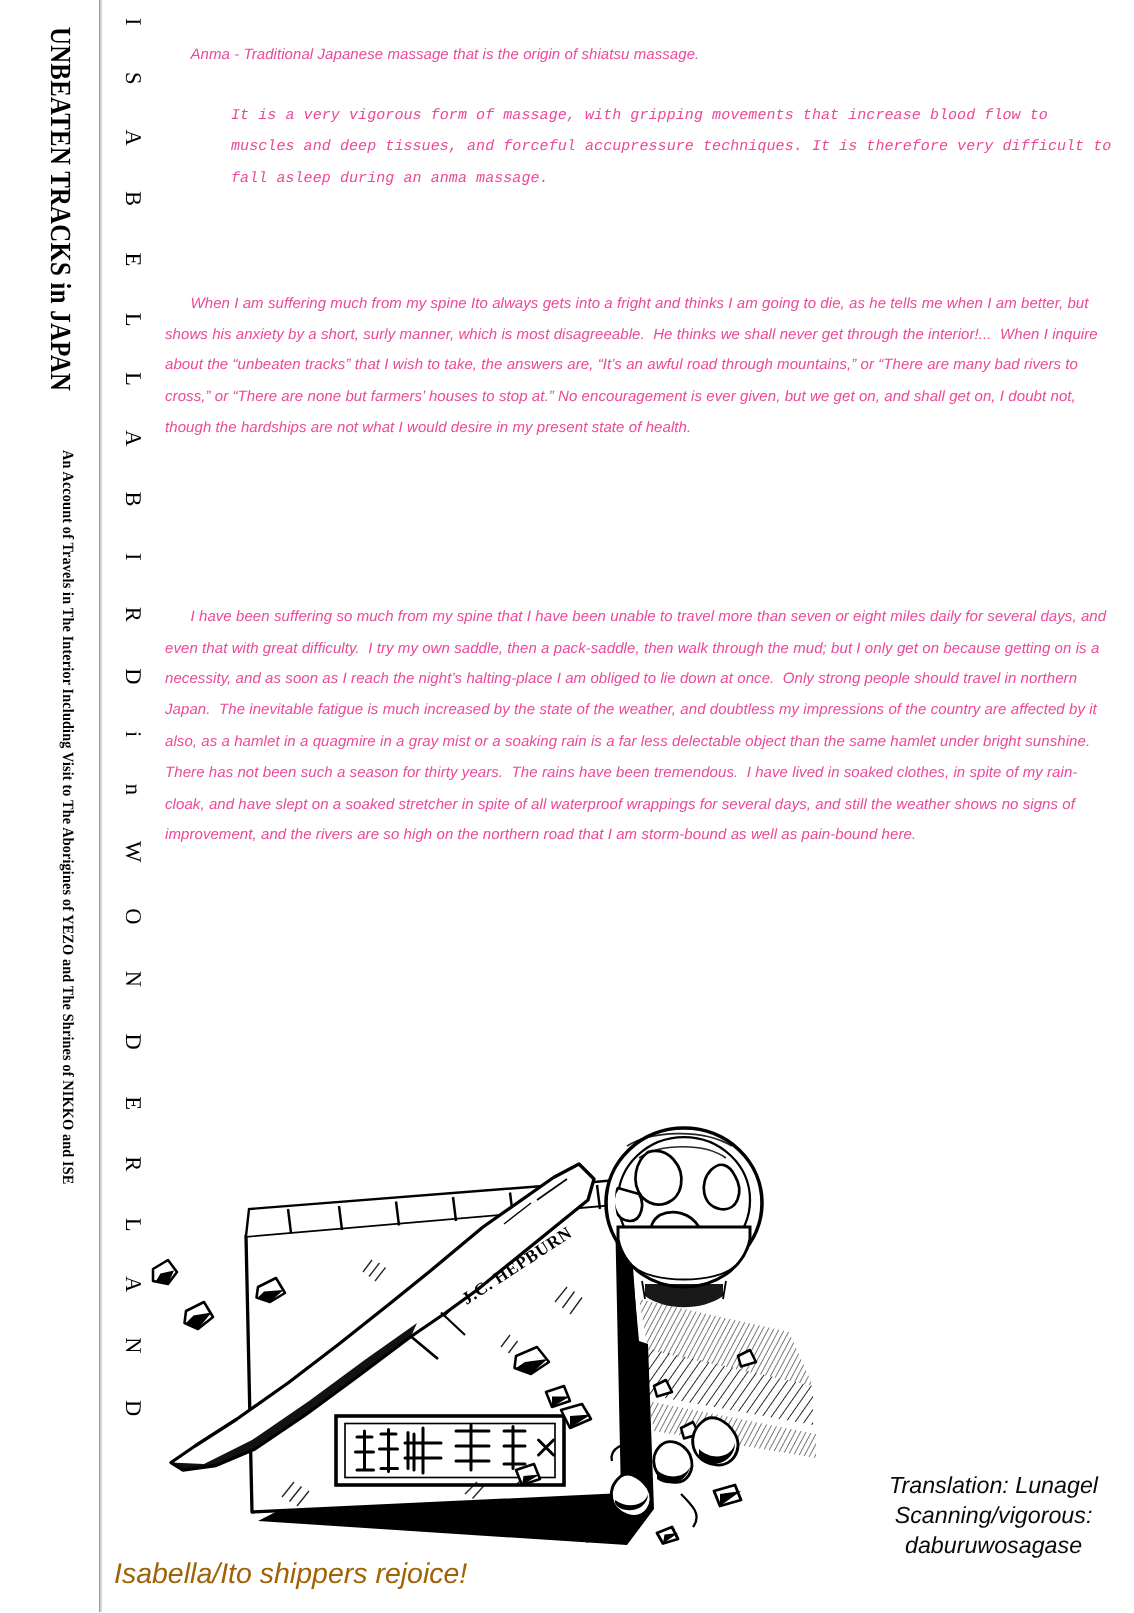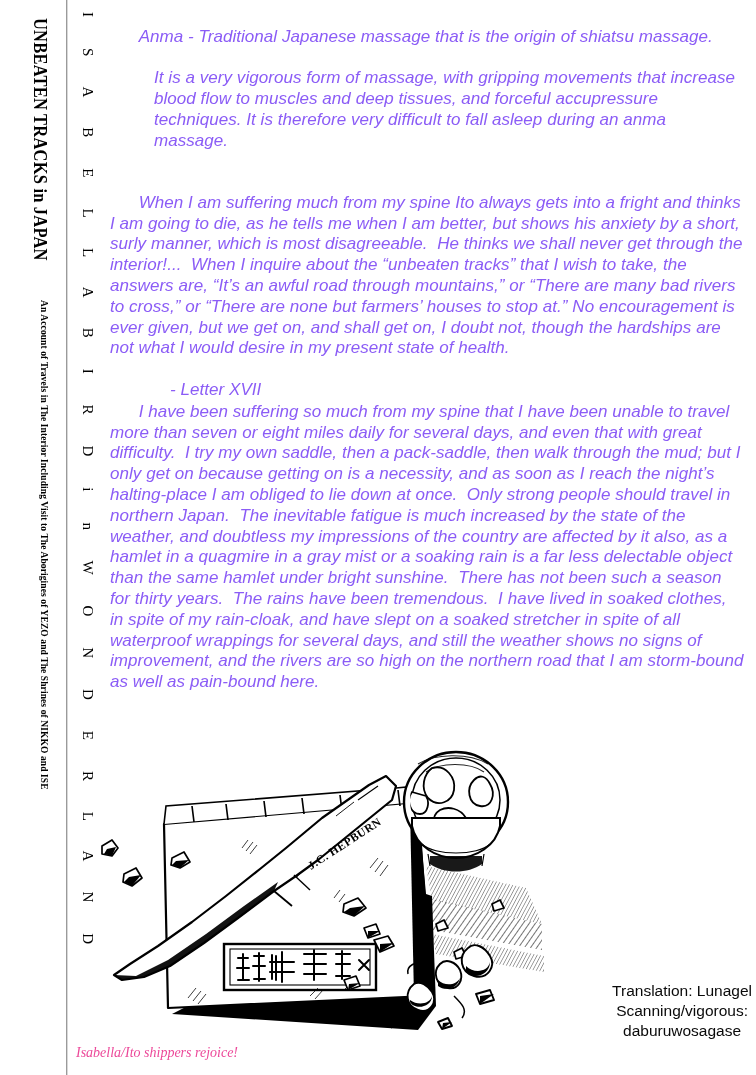--- a/index.html
+++ b/index.html
@@ -74,61 +74,62 @@
 
   
   .body-col {
     position: absolute;
     left: 110px;
     top: 0px;
     width: 634px;
   }
   .para {
     font-family: "Liberation Sans", sans-serif;
-    font-size: 17px;
+    font-size: 10px;
     line-height: 20.8px;
-    color: #8b5cf6;
+    color: #ec4899;
     letter-spacing: 0.05px;
     font-style: italic;
     white-space: pre-wrap;
   }
   .p1 { position: absolute; top: 6px;   left: 0;   width: 634px; }
-  .p1 .cont { display: block; padding-left: 44px; }
+  .p1 .cont { display: block; padding-left: 44px; font-family: Liberation Mono, monospace; }
   .p2 { position: absolute; top: 172px; left: 0;   width: 634px; font-style: italic; }
   .p3 { position: absolute; top: 381px; left: 0;   width: 634px; }
   .attrib {
     display: block;
     padding-left: 60px;
   }
   .attrib2 {
     display: block;
     padding-left: 60px;
   }
 
   
   .credits {
     position: absolute;
-    right: 4px;
+    right: 24px;
     bottom: 34px;
     text-align: center;
     font-family: "Liberation Sans", sans-serif;
+    font-style: italic;
     font-size: 15.5px;
     line-height: 20px;
     color: #0a0a0a;
   }
   .credits span { display: block; }
 
   .footnote {
     position: absolute;
     left: 76px;
     bottom: 14px;
-    font-family: Liberation Serif, serif;
+    font-family: Liberation Sans, sans-serif;
     font-style: italic;
-    font-size: 14px;
-    color: #ec4899;
+    font-size: 19px;
+    color: #a16207;
   }
 
   
   .illo {
     position: absolute;
     left: 96px;
     top: 748px;
     width: 450px;
     height: 290px;
   }
@@ -150,21 +151,20 @@
 
   <div class="body-col">
 
     <div class="para p1">
       <span>Anma - Traditional Japanese massage that is the origin of shiatsu massage.</span>
       <span class="cont">It is a very vigorous form of massage, with gripping movements that increase blood flow to muscles and deep tissues, and forceful accupressure techniques. It is therefore very difficult to fall asleep during an anma massage.</span>
     </div>
 
     <div class="para p2">
       <span>When I am suffering much from my spine Ito always gets into a fright and thinks I am going to die, as he tells me when I am better, but shows his anxiety by a short, surly manner, which is most disagreeable.  He thinks we shall never get through the interior!...  When I inquire about the “unbeaten tracks” that I wish to take, the answers are, “It’s an awful road through mountains,” or “There are many bad rivers to cross,” or “There are none but farmers’ houses to stop at.” No encouragement is ever given, but we get on, and shall get on, I doubt not, though the hardships are not what I would desire in my present state of health.</span>
-      <span class="attrib">- Letter XVII</span>
     </div>
 
     <div class="para p3">
       <span>I have been suffering so much from my spine that I have been unable to travel more than seven or eight miles daily for several days, and even that with great difficulty.  I try my own saddle, then a pack-saddle, then walk through the mud; but I only get on because getting on is a necessity, and as soon as I reach the night’s halting-place I am obliged to lie down at once.  Only strong people should travel in northern Japan.  The inevitable fatigue is much increased by the state of the weather, and doubtless my impressions of the country are affected by it also, as a hamlet in a quagmire in a gray mist or a soaking rain is a far less delectable object than the same hamlet under bright sunshine.  There has not been such a season for thirty years.  The rains have been tremendous.  I have lived in soaked clothes, in spite of my rain-cloak, and have slept on a soaked stretcher in spite of all waterproof wrappings for several days, and still the weather shows no signs of improvement, and the rivers are so high on the northern road that I am storm-bound as well as pain-bound here.</span>
     </div>
   </div>
 
   <div class="illo">
     <svg width="450" height="290" viewBox="0 0 450 290" xmlns="http://www.w3.org/2000/svg">
       <defs>

